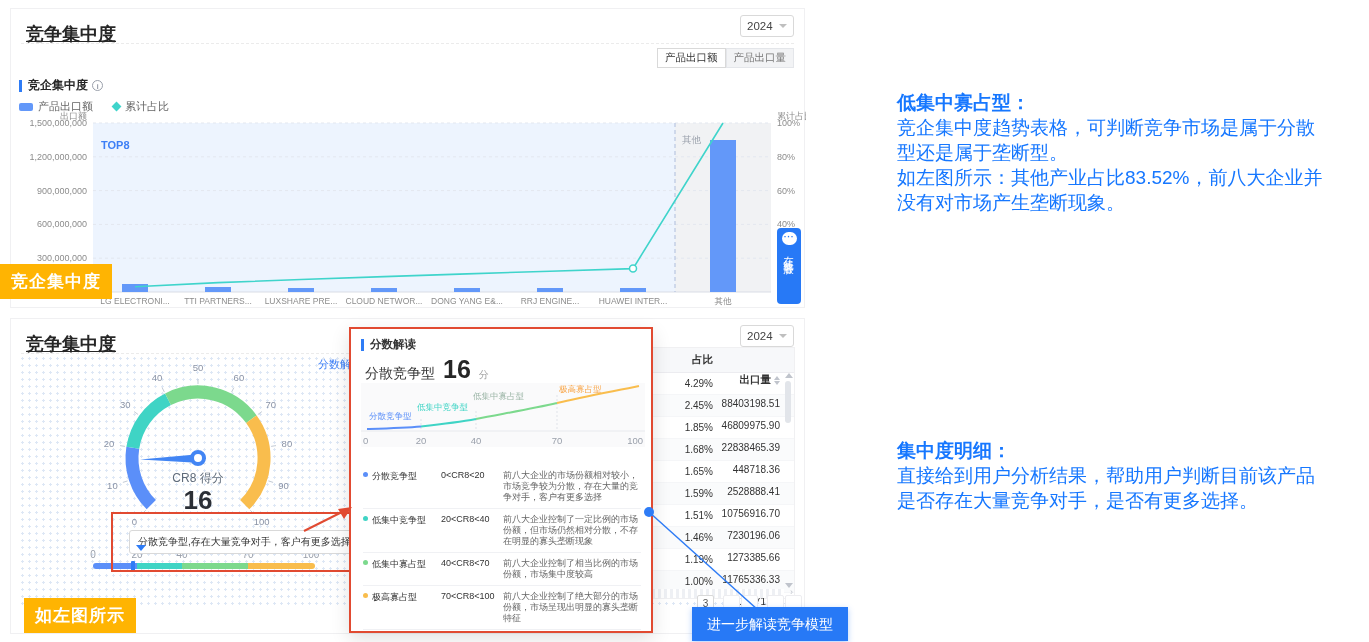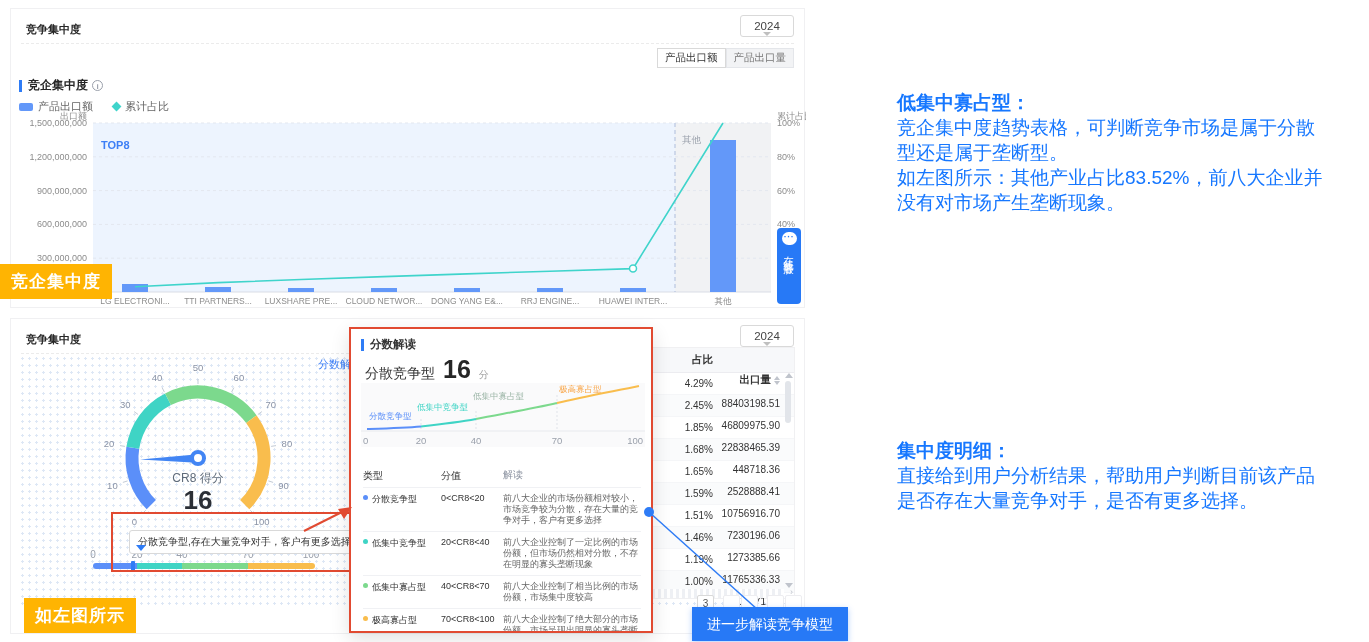--- a/index.html
+++ b/index.html
@@ -1,24 +1,24 @@
 <!DOCTYPE html>
 <html><head>
 <meta charset="utf-8">
 <style>
   html,body{margin:0;padding:0;background:#fff;}
   .stage{position:relative;width:1369px;height:642px;background:#fff;overflow:hidden;
          font-family:"Liberation Sans","DejaVu Sans",sans-serif;color:#333;}
   .abs{position:absolute;}
   .panel{position:absolute;background:#fff;border:1px solid #f0f0f2;box-sizing:border-box;}
-  .panel-title{position:absolute;left:15px;top:13px;font-size:11px;font-weight:600;color:#262626;}
+  .panel-title{position:absolute;left:15px;top:13px;font-size:18px;font-weight:600;color:#262626;text-decoration:underline;}
   .dash-sep{position:absolute;left:10px;right:10px;top:34px;border-top:1px dashed #ebebeb;}
   .year-select{position:absolute;right:10px;top:6px;width:54px;height:22px;border:1px solid #d9d9d9;border-radius:3px;
-               font-size:11.5px;color:#444;display:flex;align-items:center;justify-content:flex-end;
-               padding:0 6px;box-sizing:border-box;background:#fff;flex-direction:column;}
+               font-size:11.5px;color:#444;display:flex;align-items:center;justify-content:space-between;
+               padding:0 6px;box-sizing:border-box;background:#fff;}
   .caret-down{width:0;height:0;border-left:4px solid transparent;border-right:4px solid transparent;border-top:4px solid #bfbfbf;}
   .seg{position:absolute;right:10px;top:39px;display:flex;font-size:10.5px;}
   .seg-item{padding:2px 7px;border:1px solid #e4e6ea;background:#f2f3f5;color:#777;}
   .seg-item.sel{background:#fff;border-color:#d9d9d9;color:#333;}
   .sect{position:absolute;left:8px;top:68px;display:flex;align-items:center;font-size:12px;font-weight:600;color:#262626;}
   .sect-bar{width:3px;height:12px;background:#2E7CF6;margin-right:6px;}
   .info-i{display:inline-block;width:11px;height:11px;border:1px solid #9aa0ab;border-radius:50%;color:#9aa0ab;
           font-size:8px;line-height:11px;text-align:center;margin-left:4px;font-style:normal;box-sizing:border-box;}
   .legend{position:absolute;left:8px;top:90px;display:flex;align-items:center;gap:20px;font-size:11px;color:#666;}
   .legend-item{display:flex;align-items:center;gap:5px;}
@@ -331,25 +331,20 @@
         <text x="56" y="27" style="font-size:8.5px;fill:#3FD4C5;">低集中竞争型</text>
         <text x="112" y="16" style="font-size:8.5px;fill:#9bb5a6;">低集中寡占型</text>
         <text x="198" y="9" style="font-size:8.5px;fill:#F9A84D;">极高寡占型</text>
         <text x="2" y="61" class="axg">0</text>
         <text x="60" y="61" text-anchor="middle" class="axg">20</text>
         <text x="115" y="61" text-anchor="middle" class="axg">40</text>
         <text x="196" y="61" text-anchor="middle" class="axg">70</text>
         <text x="282" y="61" text-anchor="end" class="axg">100</text>
       </svg>
       <div class="ptable">
-        <div class="prow head">
-          <div class="pc1">类型</div>
-          <div class="pc2">分值</div>
-          <div class="pc3" style="color:#8a919f;">解读</div>
-        </div>
         <div class="prow">
           <div class="pc1">
               <span class="dot" style="background:#5B8FF9;"></span>
               <span>分散竞争型</span>
             </div>
           <div class="pc2">0&lt;CR8&lt;20</div>
           <div class="pc3">前八大企业的市场份额相对较小，市场竞争较为分散，存在大量的竞争对手，客户有更多选择</div>
         </div>
         <div class="prow">
           <div class="pc1">

